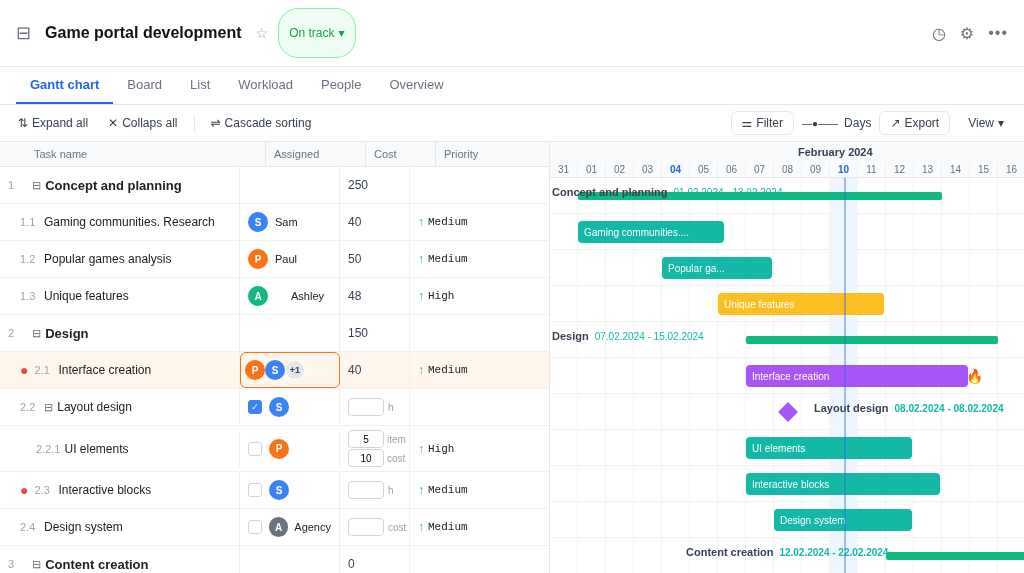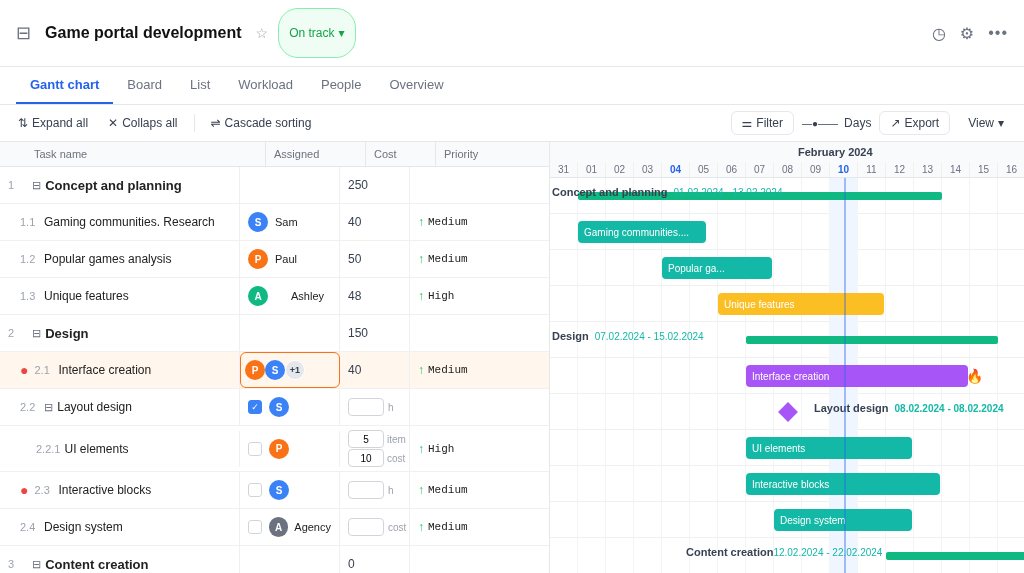--- a/index.html
+++ b/index.html
@@ -421,21 +421,21 @@
             <div class="gantt-cell"></div>
             <div class="gantt-cell"></div>
             <div class="gantt-cell"></div>
             <div class="gantt-cell" style="background: rgb(239, 246, 255);"></div>
             <div class="gantt-cell"></div>
             <div class="gantt-cell"></div>
             <div class="gantt-cell"></div>
             <div class="gantt-cell"></div>
             <div class="gantt-cell"></div>
             <div class="gantt-cell"></div>
-            <div class="gantt-bar" style="left: 28px; width: 128px; background: rgb(20, 184, 166); position: absolute; z-index: 3;">Gaming communities....</div>
+            <div class="gantt-bar" style="left: 28px; width: 146px; background: rgb(20, 184, 166); position: absolute; z-index: 3;">Gaming communities....</div>
           </div>
           <div class="gantt-row" style="position: relative; height: 36px; min-height: 36px;">
             <div class="gantt-cell"></div>
             <div class="gantt-cell"></div>
             <div class="gantt-cell"></div>
             <div class="gantt-cell"></div>
             <div class="gantt-cell"></div>
             <div class="gantt-cell"></div>
             <div class="gantt-cell"></div>
             <div class="gantt-cell"></div>
@@ -604,21 +604,21 @@
             <div class="gantt-cell"></div>
             <div class="gantt-cell"></div>
             <div class="gantt-cell" style="background: rgb(239, 246, 255);"></div>
             <div class="gantt-cell"></div>
             <div class="gantt-cell"></div>
             <div class="gantt-cell"></div>
             <div class="gantt-cell"></div>
             <div class="gantt-cell"></div>
             <div class="gantt-cell"></div>
             <div style="position: absolute; height: 8px; top: 14px; left: 336px; width: 196px; background: rgb(16, 185, 129); border-radius: 2px; z-index: 2;"></div>
-            <div style="position: absolute; top: 8px; left: 136px; font-size: 11px; font-weight: 700; color: rgb(55, 65, 81); white-space: nowrap; z-index: 3;">Content creation<span style="font-size: 10px; color: rgb(20, 184, 166); margin-left: 0; font-weight: 400;">12.02.2024 - 22.02.2024</span></div>
+            <div style="position: absolute; top: 8px; left: 136px; font-size: 11px; font-weight: 700; color: rgb(55, 65, 81); white-space: nowrap; z-index: 3;">Content creation<span style="font-size: 10px; color: rgb(20, 184, 166); margin-left: 6px; font-weight: 700;">12.02.2024 - 22.02.2024</span></div>
           </div>
           <div class="gantt-row" style="position: relative; height: 36px; min-height: 36px;">
             <div class="gantt-cell"></div>
             <div class="gantt-cell"></div>
             <div class="gantt-cell"></div>
             <div class="gantt-cell"></div>
             <div class="gantt-cell"></div>
             <div class="gantt-cell"></div>
             <div class="gantt-cell"></div>
             <div class="gantt-cell"></div>

